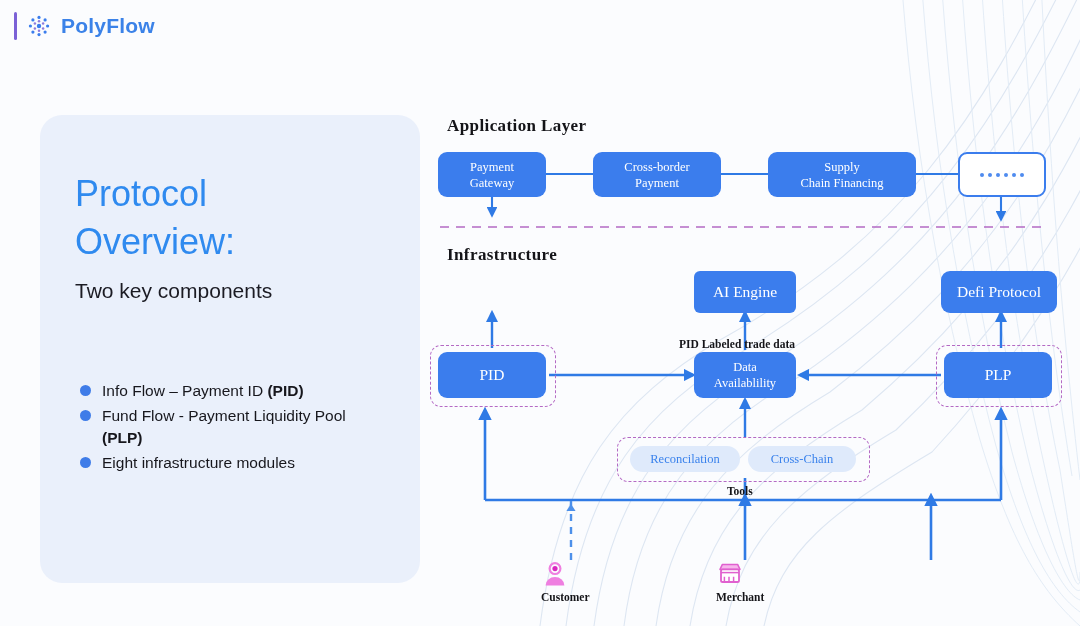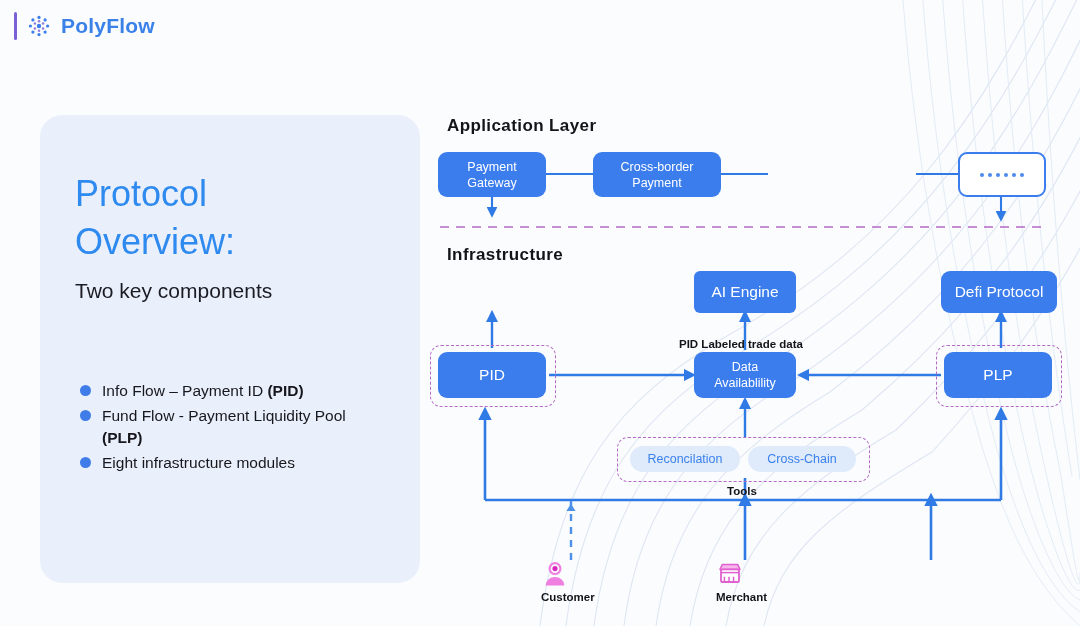--- a/index.html
+++ b/index.html
@@ -108,20 +108,21 @@
   }
 
   
   #diagram {
     position: absolute;
     left: 0;
     top: 0;
     width: 1080px;
     height: 558px;
     z-index: 2;
+    font-family: Liberation Serif, serif;
   }
   #wires {
     position: absolute;
     inset: 0;
     width: 1080px;
     height: 626px;
     z-index: 2;
     pointer-events: none;
   }
 
@@ -345,20 +346,22 @@
 
 <div id="diagram">
 
   <div class="section-label" id="label-application">Application Layer</div>
   <div class="section-label" id="label-infrastructure">Infrastructure</div>
 
   <div class="node" style="left:438px; top:152px; width:108px; height:45px;">Payment
 Gateway</div>
   <div class="node" style="left:593px; top:152px; width:128px; height:45px;">Cross-border
 Payment</div>
+  <div class="node" style="left:768px; top:152px; width:148px; height:45px;">Supply
+Chain Financing</div>
   <div class="node hollow" style="left:958px; top:152px; width:88px; height:45px;">
     <span class="dots-row">
       <i></i><i></i><i></i><i></i><i></i><i></i>
     </span>
   </div>
 
   <div class="node big" style="left:694px; top:271px; width:102px; height:42px;border-radius:6px;">AI Engine</div>
   <div class="node big" style="left:941px; top:271px; width:116px; height:42px;">Defi Protocol</div>
 
   <div class="dash-box" style="left:430px; top:345px; width:124px; height:60px;"></div>

